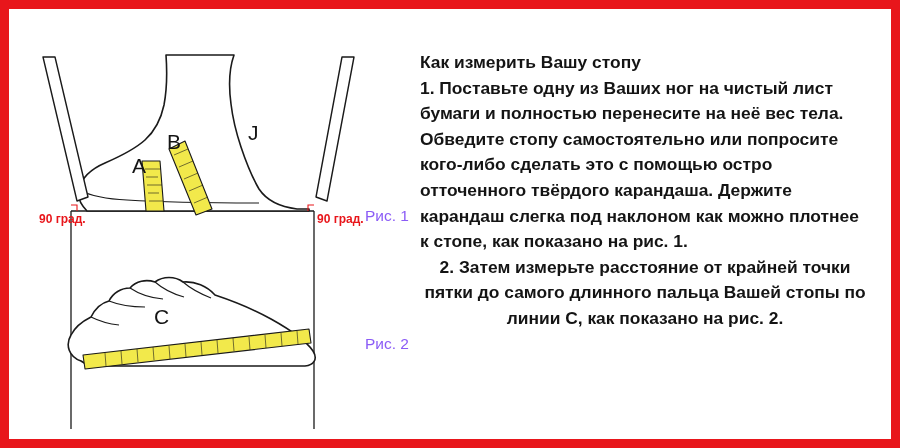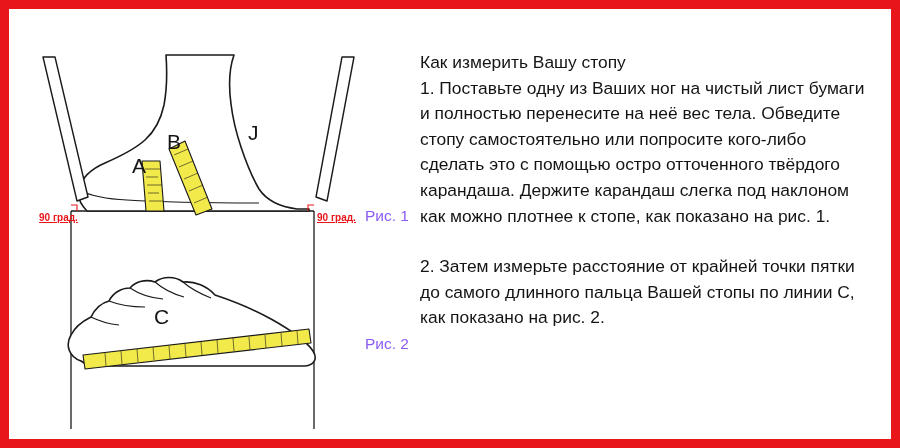--- a/index.html
+++ b/index.html
@@ -36,50 +36,50 @@
     left: 9px;
     top: 9px;
     width: 400px;
     height: 430px;
   }
   .text-area {
     position: absolute;
     left: 420px;
     top: 50px;
     width: 450px;
+    font-weight: bold;
   }
   .text-block {
     font-size: 17.4px;
     line-height: 25.6px;
     color: #141414;
     font-family: "Liberation Sans", sans-serif;
   }
   .text-block p {
     margin: 0;
   }
   .text-block p.gap {
-    margin-top: 25px;
+    text-align: center;
   }
   .fig-label {
     position: absolute;
     font-size: 15.5px;
     color: #8b5cf6;
     font-family: "Liberation Sans", sans-serif;
     white-space: nowrap;
   }
   #fig1-label { left: 356px; top: 198px; }
   #fig2-label { left: 356px; top: 326px; }
   .angle-label {
     position: absolute;
-    font-size: 10px;
+    font-size: 12px;
     color: #e8161b;
     font-family: "Liberation Sans", sans-serif;
     white-space: nowrap;
     font-weight: bold;
-    text-decoration: underline;
   }
   #angle-left  { left: 30px;  top: 203px; }
   #angle-right { left: 308px; top: 203px; }
   .meas-letter {
     position: absolute;
     font-size: 21px;
     color: #141414;
     font-family: "Liberation Sans", sans-serif;
   }
   #letter-a { left: 123px; top: 145px; }

